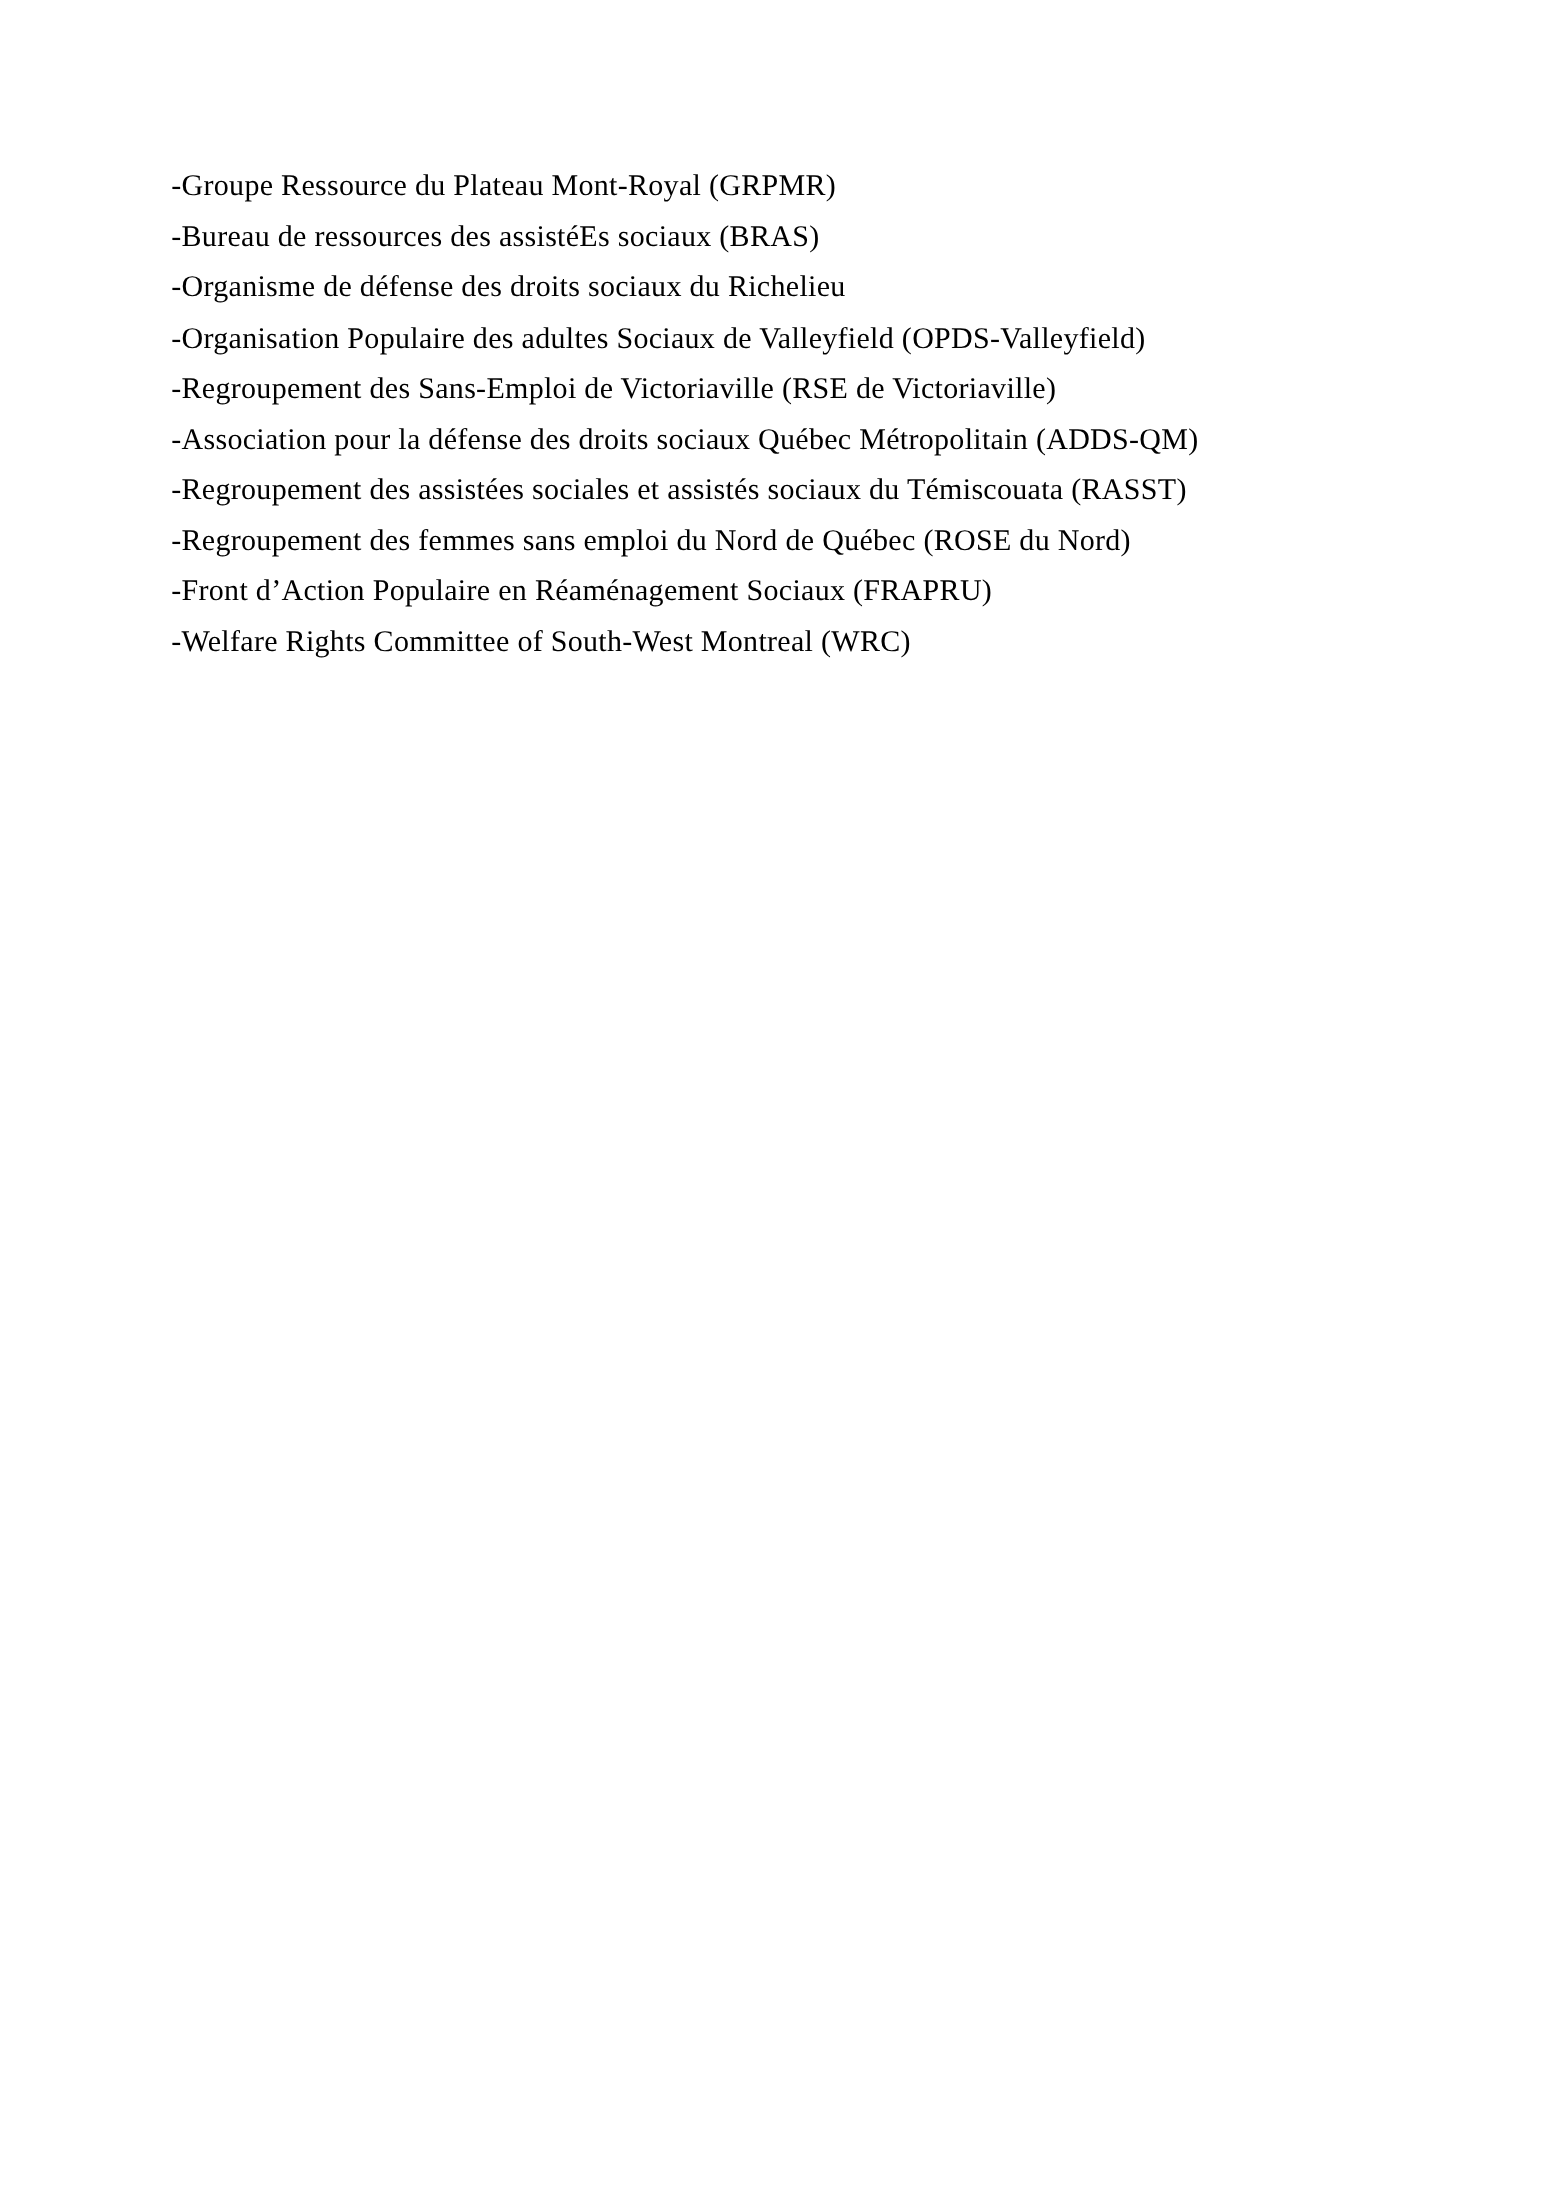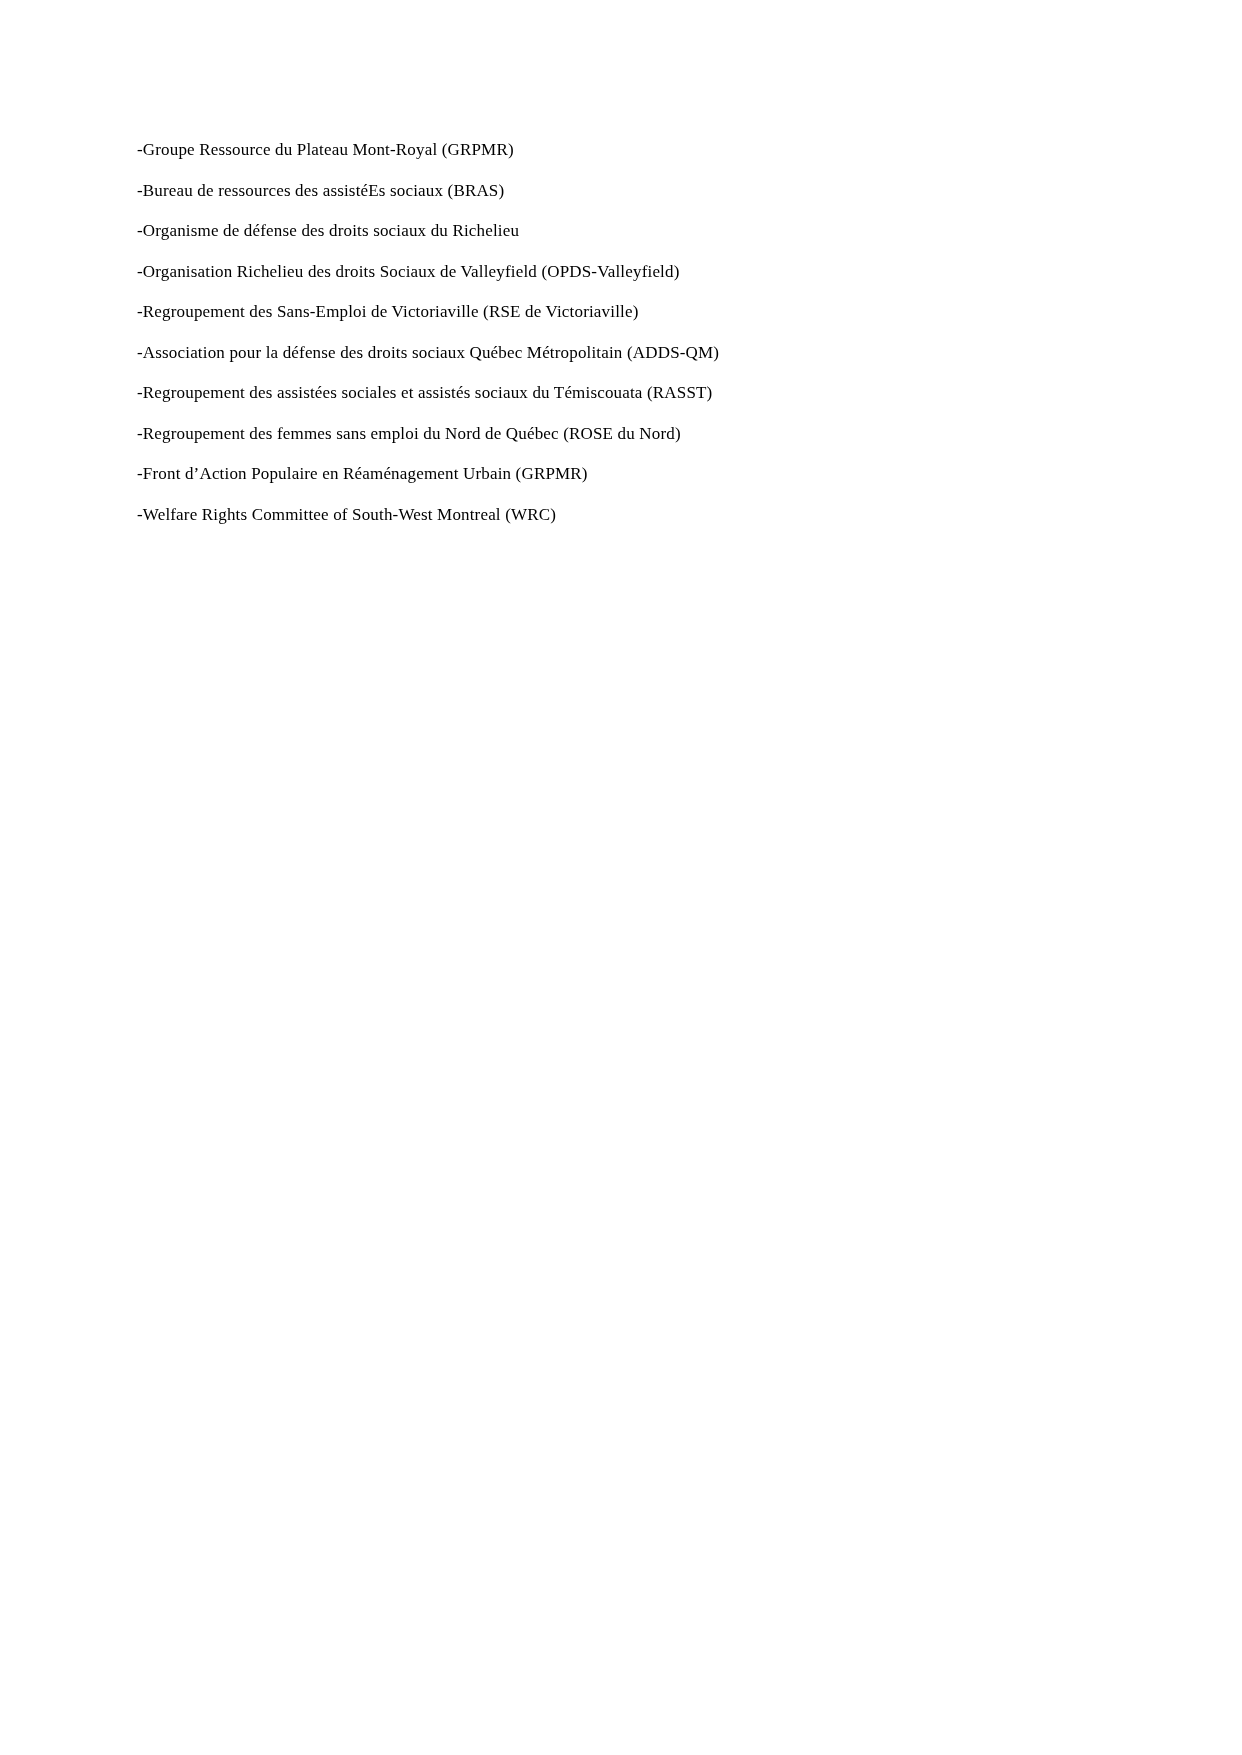--- a/index.html
+++ b/index.html
@@ -20,36 +20,36 @@
     height: 1755px;
     padding: 132px 140px 0 137px;
     background: #ffffff;
   }
   .doc-list {
     list-style: none;
     margin: 0;
     padding: 0;
   }
   .doc-list li {
-    font-size: 17px;
+    font-size: 24px;
     line-height: 35px;
     margin: 0 0 5.5px 0;
     white-space: nowrap;
     letter-spacing: 0.01em;
   }
 </style>
 </head>
 <body>
 
 <div class="page">
   <ul class="doc-list">
     <li>-Groupe Ressource du Plateau Mont-Royal (GRPMR)</li>
     <li>-Bureau de ressources des assistéEs sociaux (BRAS)</li>
     <li>-Organisme de défense des droits sociaux du Richelieu</li>
-    <li>-Organisation Richelieu des droits Sociaux de Valleyfield (OPDS-Valleyfield)</li>
+    <li>-Organisation Populaire des adultes Sociaux de Valleyfield (OPDS-Valleyfield)</li>
     <li>-Regroupement des Sans-Emploi de Victoriaville (RSE de Victoriaville)</li>
     <li>-Association pour la défense des droits sociaux Québec Métropolitain (ADDS-QM)</li>
     <li>-Regroupement des assistées sociales et assistés sociaux du Témiscouata (RASST)</li>
     <li>-Regroupement des femmes sans emploi du Nord de Québec (ROSE du Nord)</li>
-    <li>-Front d’Action Populaire en Réaménagement Urbain (GRPMR)</li>
+    <li>-Front d’Action Populaire en Réaménagement Sociaux (FRAPRU)</li>
     <li>-Welfare Rights Committee of South-West Montreal (WRC)</li>
   </ul>
 </div>
 
 </body></html>

